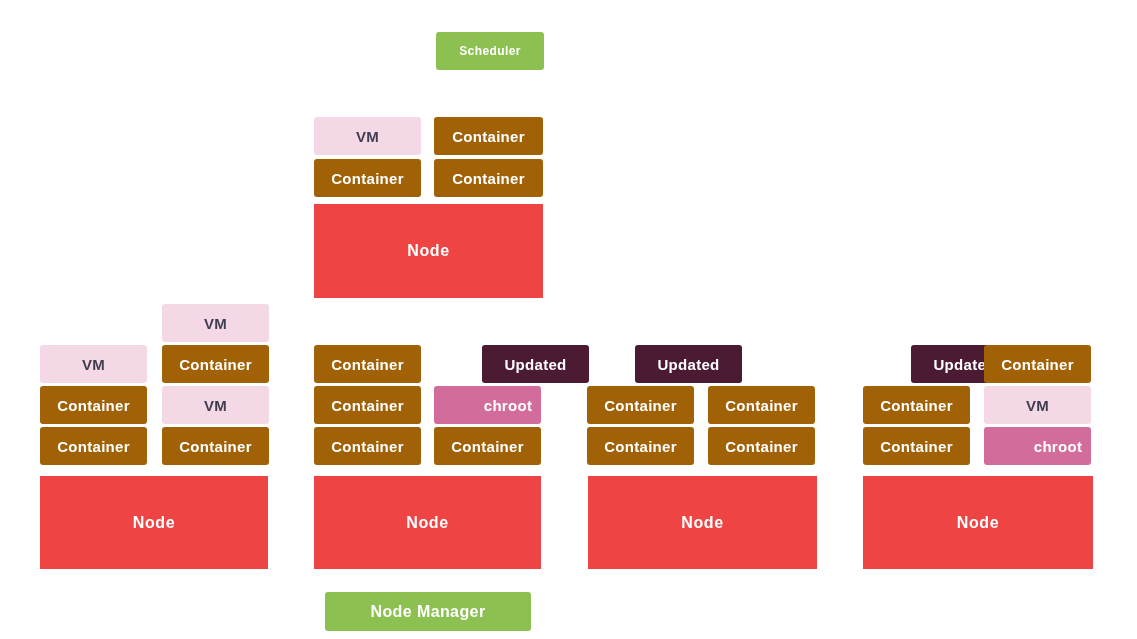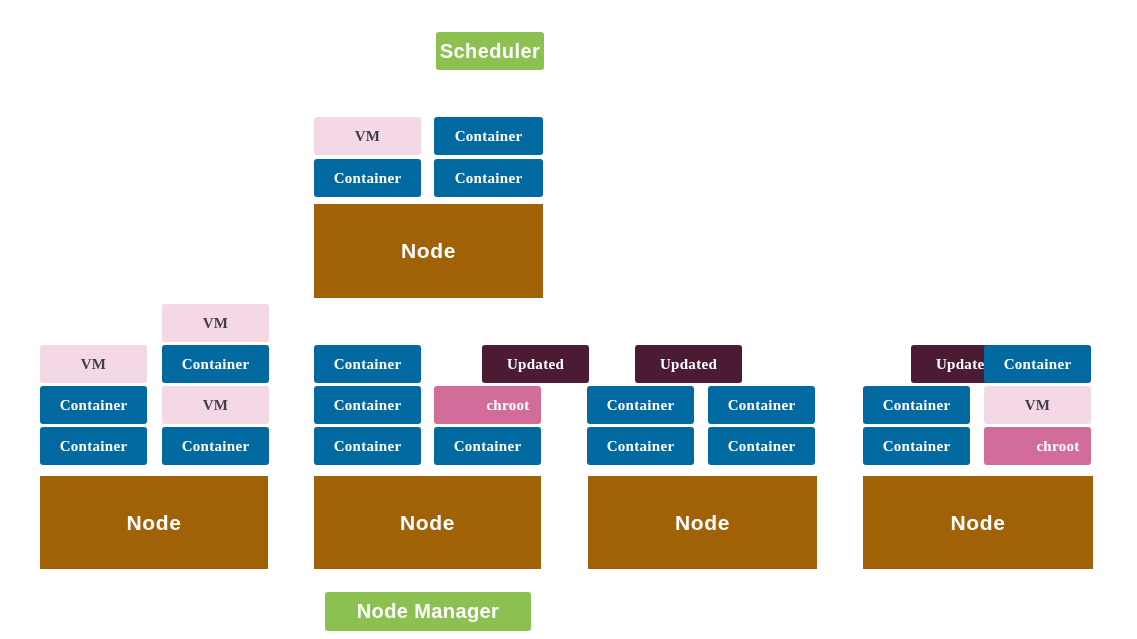--- a/index.html
+++ b/index.html
@@ -21,46 +21,45 @@
     height: 38px;
     border-radius: 3px;
     display: flex;
     align-items: center;
     justify-content: center;
     font-size: 15px;
     font-weight: bold;
     letter-spacing: 0.3px;
     color: #ffffff;
     box-sizing: border-box;
-    font-family: Liberation Serif, serif;
   }
-  .blk-container { background: #0369a1; }
+  .blk-container { background: #a16207; }
   .blk-vm        { background: #f5d8e5; color: #3e3e50; }
   .blk-updated   { background: #4b1b34; margin-left: 48px; }
   .blk-chroot    { background: #d26d9b; padding-left: 41px; }
   .node-box {
     position: absolute;
-    background: #a16207;
+    background: #ef4444;
     color: #ffffff;
     display: flex;
     align-items: center;
     justify-content: center;
-    font-size: 21px;
+    font-size: 16px;
     font-weight: bold;
     letter-spacing: 0.6px;
   }
   .green-box {
     position: absolute;
     background: #8cc152;
     color: #ffffff;
     border-radius: 3px;
     display: flex;
     align-items: center;
     justify-content: center;
-    font-size: 20px;
+    font-size: 12px;
     font-weight: bold;
     letter-spacing: 0.4px;
   }
 </style>
 </head>
 <body>
 
 <div id="stage">
 
   <div class="green-box" style="left:436px; top:32px; width:108px; height:38px;">Scheduler</div>
@@ -96,15 +95,15 @@
   <div class="node-box" style="left:588px; top:476px; width:229px; height:93px;">Node</div>
 
   <div class="block blk-updated" style="left:863px; top:345px;">Updated</div>
   <div class="block blk-container" style="left:984px; top:345px;">Container</div>
   <div class="block blk-container" style="left:863px; top:386px;">Container</div>
   <div class="block blk-vm" style="left:984px; top:386px;">VM</div>
   <div class="block blk-container" style="left:863px; top:427px;">Container</div>
   <div class="block blk-chroot" style="left:984px; top:427px;">chroot</div>
   <div class="node-box" style="left:863px; top:476px; width:230px; height:93px;">Node</div>
 
-  <div class="green-box" style="left:325px; top:592px; width:206px; height:39px; font-size:20px;">Node Manager</div>
+  <div class="green-box" style="left:325px; top:592px; width:206px; height:39px; font-size:16px;">Node Manager</div>
 
 </div>
 
 </body></html>

